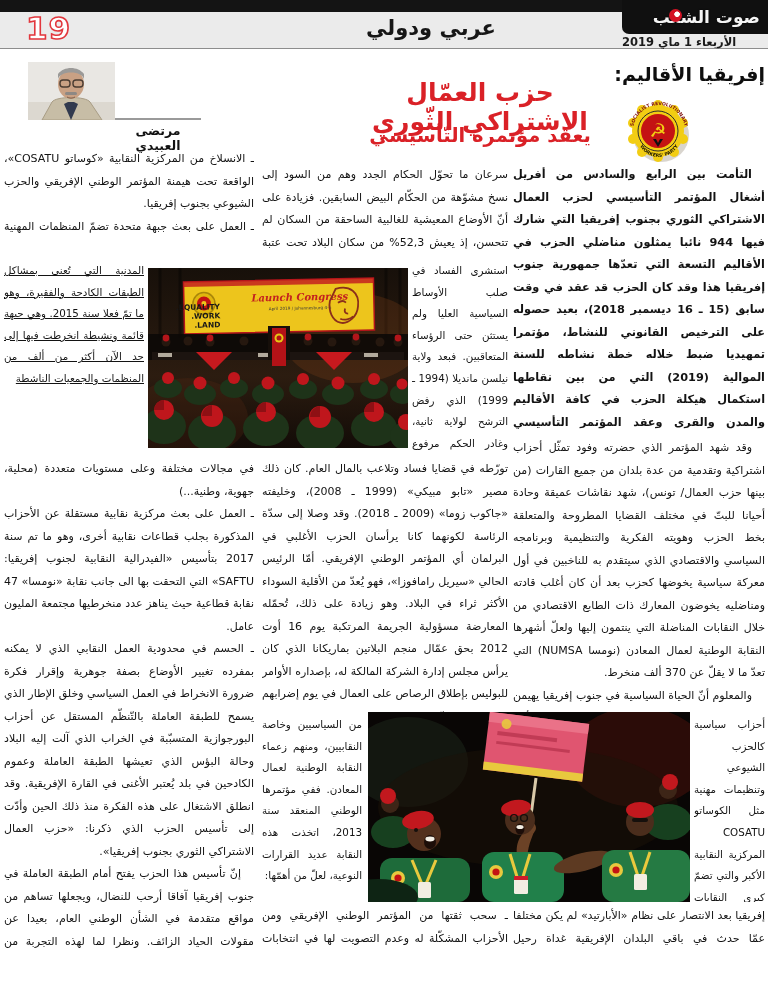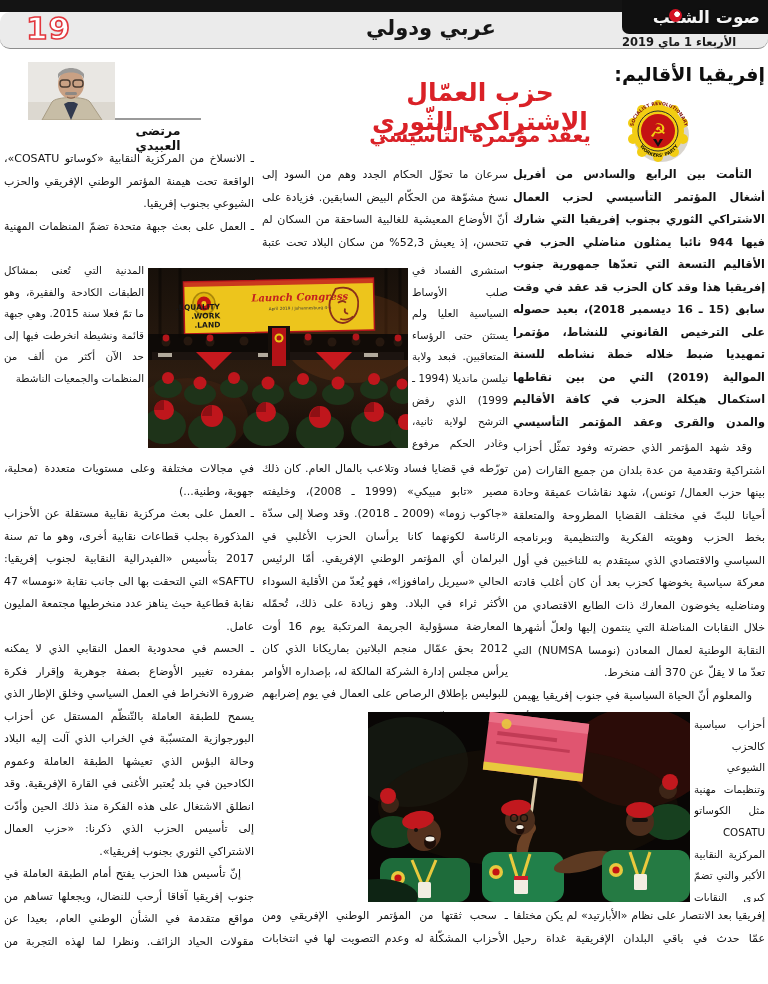--- a/index.html
+++ b/index.html
@@ -1,21 +1,21 @@
 <!DOCTYPE html>
 <html lang="ar" dir="rtl"><head>
 <meta charset="utf-8">
 <style>
   html,body{margin:0;padding:0;background:#fff;}
   .page{position:relative;width:768px;height:984px;background:#fff;overflow:hidden;
         font-family:"DejaVu Sans",sans-serif;direction:rtl;}
   
   .topbar{position:absolute;left:0;top:0;width:768px;height:12px;background:#141414;}
   .header{position:absolute;left:0;top:12px;width:768px;height:36px;background:#ebebeb;
-          border-bottom:1px solid #8d8d8d;border-radius:10px;}
+          border-bottom:1px solid #8d8d8d;}
   .pagenum{position:absolute;left:26px;top:-2px;font-size:31px;font-weight:bold;
            color:#fff;-webkit-text-stroke:1.6px #e2373d;letter-spacing:1px;direction:ltr;}
   .sectitle{position:absolute;left:0;top:4px;width:768px;text-align:center;
             font-size:21px;font-weight:bold;color:#161616;padding-left:47px;}
   .logobox{position:absolute;right:0;top:-12px;width:146px;height:34px;background:#101010;
            border-radius:0 0 0 7px;}
   .logo-text{position:absolute;right:8px;top:7px;font-size:17px;font-weight:bold;color:#f4f4f4;
              letter-spacing:.5px;text-shadow:0 0 2px #000;}
   .emblem{position:absolute;right:86px;top:9px;width:13px;height:13px;border-radius:50%;
           background:radial-gradient(circle at 62% 40%, #fff 0 2.5px, #d41224 3px);}
@@ -322,29 +322,32 @@
   <div class="bt" style="left:262px;top:164px;width:246px;height:94px;">
     <p>سرعان ما تحوّل الحكام الجدد وهم من السود إلى نسخ مشوّهة من الحكّام البيض السابقين. فزيادة على أنّ الأوضاع المعيشية للغالبية الساحقة من السكان لم تتحسن، إذ يعيش 52,3% من سكان البلاد تحت عتبة الفقر، من بينهم 26,3% يعانون من الجوع،</p>
   </div>
   <div class="bt narrow" style="left:412px;top:260px;width:96px;height:196px;">
     <p>استشرى الفساد في صلب الأوساط السياسية العليا ولم يستثن حتى الرؤساء المتعاقبين. فبعد ولاية نيلسن مانديلا (1994 ـ 1999) الذي رفض الترشح لولاية ثانية، وغادر الحكم مرفوع الرأس، نظيف اليدين، أقيل خليفته من منصب الرئاسة لثبوت</p>
   </div>
   <div class="bt" style="left:262px;top:458px;width:246px;height:254px;">
     <p>تورّطه في قضايا فساد وتلاعب بالمال العام. كان ذلك مصير «تابو مبيكي» (1999 ـ 2008)، وخليفته «جاكوب زوما» (2009 ـ 2018). وقد وصلا إلى سدّة الرئاسة لكونهما كانا يرأسان الحزب الأغلبي في البرلمان أي المؤتمر الوطني الإفريقي. أمّا الرئيس الحالي «سيريل رامافوزا»، فهو يُعدّ من الأقلية السوداء الأكثر ثراء في البلاد. وهو زيادة على ذلك، تُحمّله المعارضة مسؤولية الجريمة المرتكبة يوم 16 أوت 2012 بحق عمّال منجم البلاتين بماريكانا الذي كان يرأس مجلس إدارة الشركة المالكة له، بإصداره الأوامر للبوليس بإطلاق الرصاص على العمال في يوم إضرابهم السادس، متسبّبا في وفاة 34 عاملا وجرح 78 واعتقال 279 وُجّهت إليهم تهم القتل العمد.</p>
 
   </div>
+  <div class="bt narrow" style="left:262px;top:714px;width:100px;height:188px;">
+    <p>من السياسيين وخاصة النقابيين، ومنهم زعماء النقابة الوطنية لعمال المعادن. ففي مؤتمرها الوطني المنعقد سنة 2013، اتخذت هذه النقابة عديد القرارات النوعية، لعلّ من أهمّها:</p>
+  </div>
   <div class="bt" style="left:262px;top:905px;width:246px;height:47px;">
     <p>ـ سحب ثقتها من المؤتمر الوطني الإفريقي ومن الأحزاب المشكّلة له وعدم التصويت لها في انتخابات 2014.</p>
   </div>
 
   <div class="bt" style="left:4px;top:148px;width:250px;height:94px;">
     <p>ـ الانسلاخ من المركزية النقابية «كوساتو COSATU»، الواقعة تحت هيمنة المؤتمر الوطني الإفريقي والحزب الشيوعي بجنوب إفريقيا.</p>
     <p>ـ العمل على بعث جبهة متحدة تضمّ المنظمات المهنية والجمعيات</p>
   </div>
-  <div class="bt narrow" style="left:4px;top:260px;width:140px;height:196px;">
+  <div class="bt narrow" style="left:4px;top:260px;width:140px;height:196px;text-decoration:underline;">
     <p>المدنية التي تُعنى بمشاكل الطبقات الكادحة والفقيرة، وهو ما تمّ فعلا سنة 2015. وهي جبهة قائمة ونشيطة انخرطت فيها إلى حد الآن أكثر من ألف من المنظمات والجمعيات الناشطة</p>
   </div>
   <div class="bt" style="left:4px;top:458px;width:250px;height:496px;">
     <p>في مجالات مختلفة وعلى مستويات متعددة (محلية، جهوية، وطنية...)</p>
     <p>ـ العمل على بعث مركزية نقابية مستقلة عن الأحزاب المذكورة بجلب قطاعات نقابية أخرى، وهو ما تم سنة 2017 بتأسيس «الفيدرالية النقابية لجنوب إفريقيا: SAFTU» التي التحقت بها الى جانب نقابة «نومسا» 47 نقابة قطاعية حيث يناهز عدد منخرطيها مجتمعة المليون عامل.</p>
     <p>ـ الحسم في محدودية العمل النقابي الذي لا يمكنه بمفرده تغيير الأوضاع بصفة جوهرية وإقرار فكرة ضرورة الانخراط في العمل السياسي وخلق الإطار الذي يسمح للطبقة العاملة بالتّنظّم المستقل عن أحزاب البورجوازية المتسبّبة في الخراب الذي آلت إليه البلاد وحالة البؤس الذي تعيشها الطبقة العاملة وعموم الكادحين في بلد يُعتبر الأغنى في القارة الإفريقية. وقد انطلق الاشتغال على هذه الفكرة منذ ذلك الحين وأدّت إلى تأسيس الحزب الذي ذكرنا: «حزب العمال الاشتراكي الثوري بجنوب إفريقيا».</p>
     <p class="ind">إنّ تأسيس هذا الحزب يفتح أمام الطبقة العاملة في جنوب إفريقيا آفاقا أرحب للنضال، ويجعلها تساهم من مواقع متقدمة في الشأن الوطني العام، بعيدا عن مقولات الحياد الزائف. ونظرا لما لهذه التجربة من أهمية، وهو تُخاض فوق أرض إفريقية، فلنا عودة إليها في أعدادنا القادمة لمزيد التعريف بها وتسليط الأضواء عليها، وعلى البرامج التي تقترحها من أجل النهوض بالبلاد.</p>
   </div>
 
 </div>

